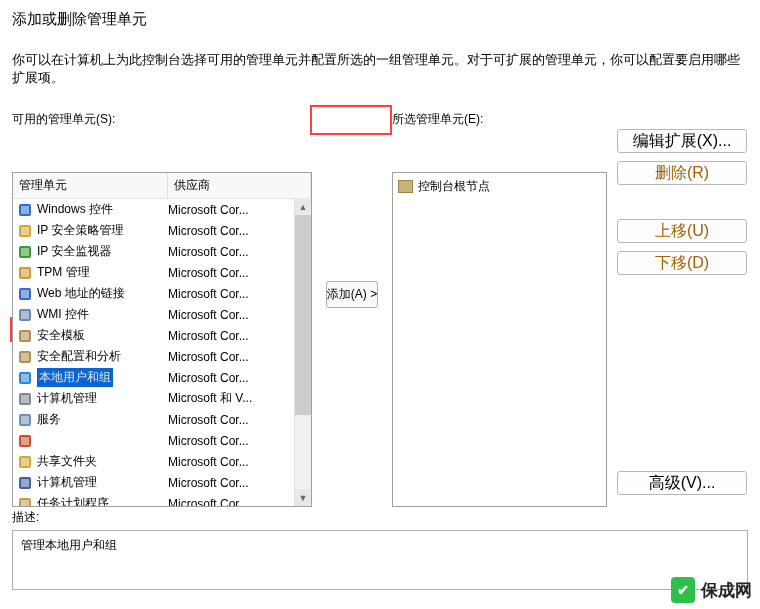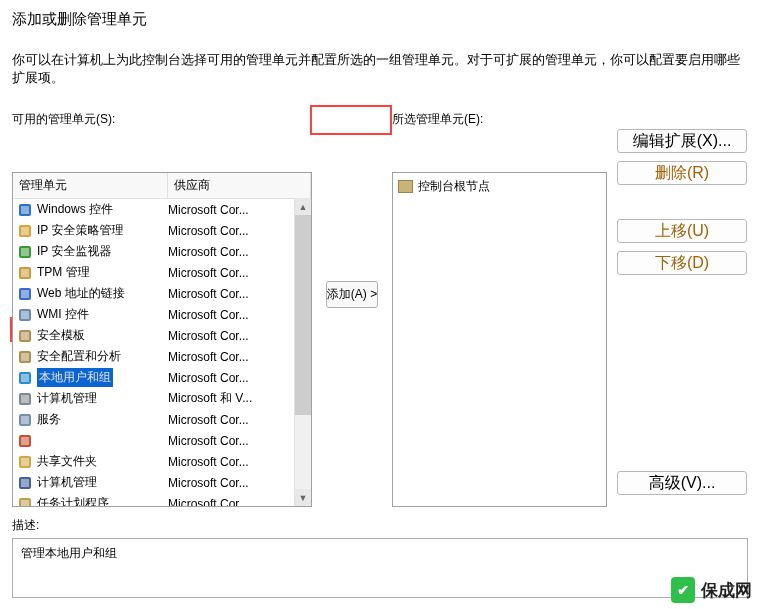--- a/index.html
+++ b/index.html
@@ -72,21 +72,21 @@
   }
   .btn.disabled { color: #a16207; }
   .btn-side { width: 130px; }
   .btn-add {
     border: 1px solid #adadad;
     background: #f9f9f9;
     border-radius: 3px;
     padding: 4px 0;
     font-size: 12px;
   }
-  .bottom { margin-top: 10px; }
+  .bottom { margin-top: 2px; }
   .textarea {
     border: 1px solid #adadad;
     background: #fff;
     padding: 6px 8px;
     height: 60px;
     width: 100%;
     font-size: 12px;
   }
   .scrollbar {
     position: absolute; right: 0; top: 25px; bottom: 0; width: 17px;

